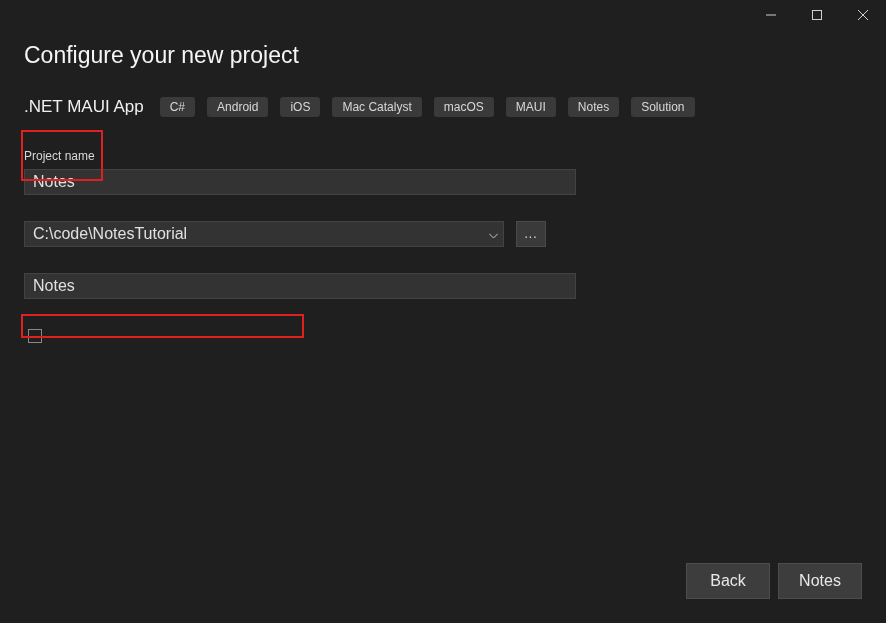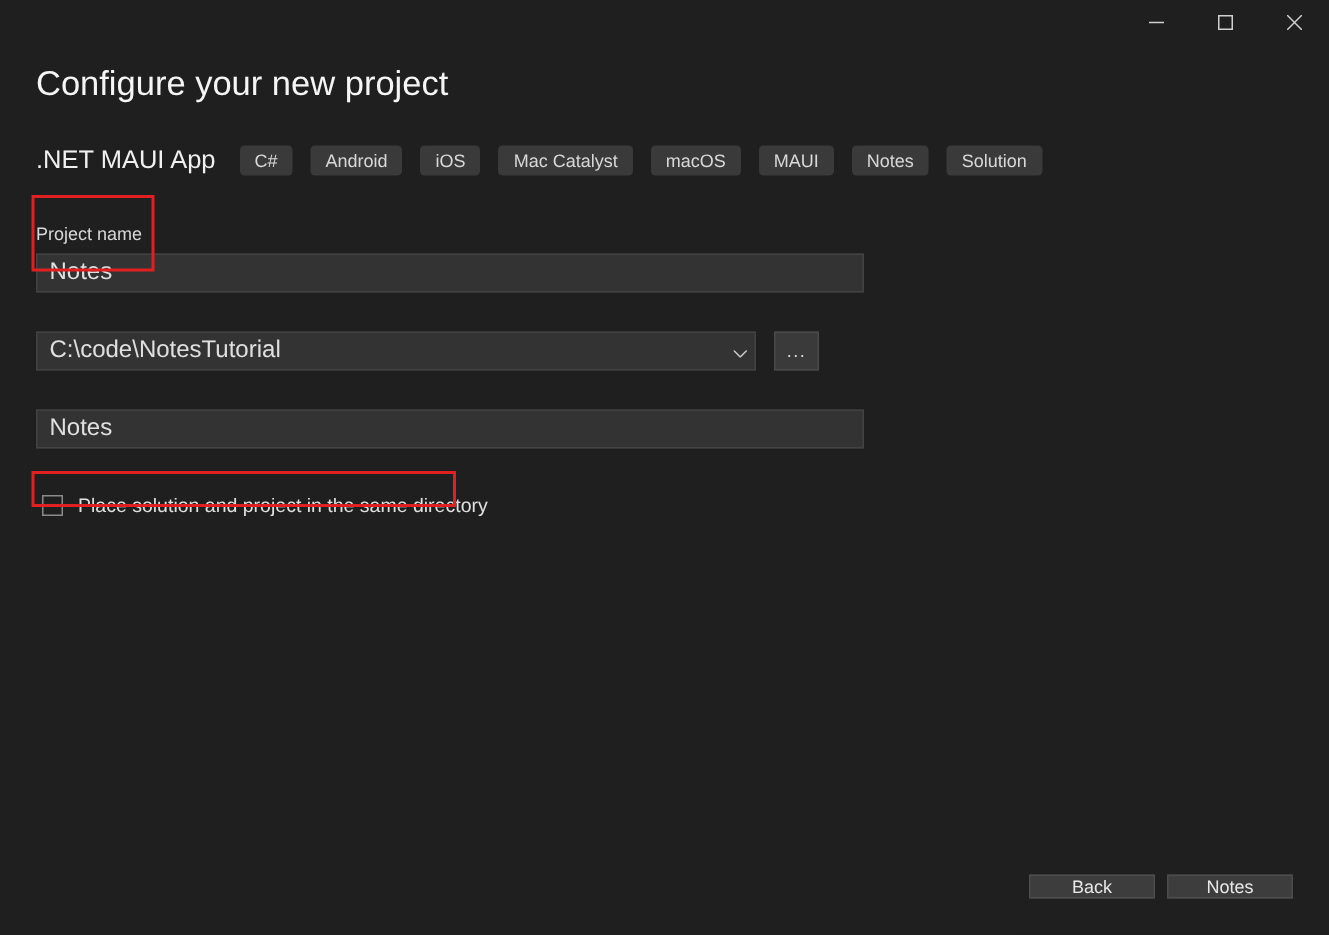--- a/index.html
+++ b/index.html
@@ -149,25 +149,25 @@
     }
     .footer {
       position: absolute;
       bottom: 24px;
       right: 24px;
       display: flex;
       gap: 8px;
     }
     .footer button {
       width: 84px;
-      height: 16px;
+      height: 36px;
       background: #3d3d3d;
       border: 1px solid #4d4d4d;
       color: #e8e8e8;
-      font-size: 12px;
+      font-size: 16px;
       font-family: inherit;
     }
     .project-name-group { position: relative; }
   </style>
 </head>
 <body>
 
 <div class="titlebar">
   <div class="ctrl">
     <svg width="10" height="10" viewBox="0 0 10 10">
@@ -221,21 +221,20 @@
       <div class="browse-btn">...</div>
     </div>
   </div>
 
   <div class="field-group">
     <input class="text-input" value="Notes" style="">
   </div>
 
   <div class="check-row">
     <span class="chkbox"></span>
-    <span>Place solution and project in the same directory</span>
   </div>
 </div>
 
 <div class="hl-red hl-project"></div>
 <div class="hl-red hl-check"></div>
 
 <div class="footer">
   <button>Back</button>
   <button>Notes</button>
 </div>

